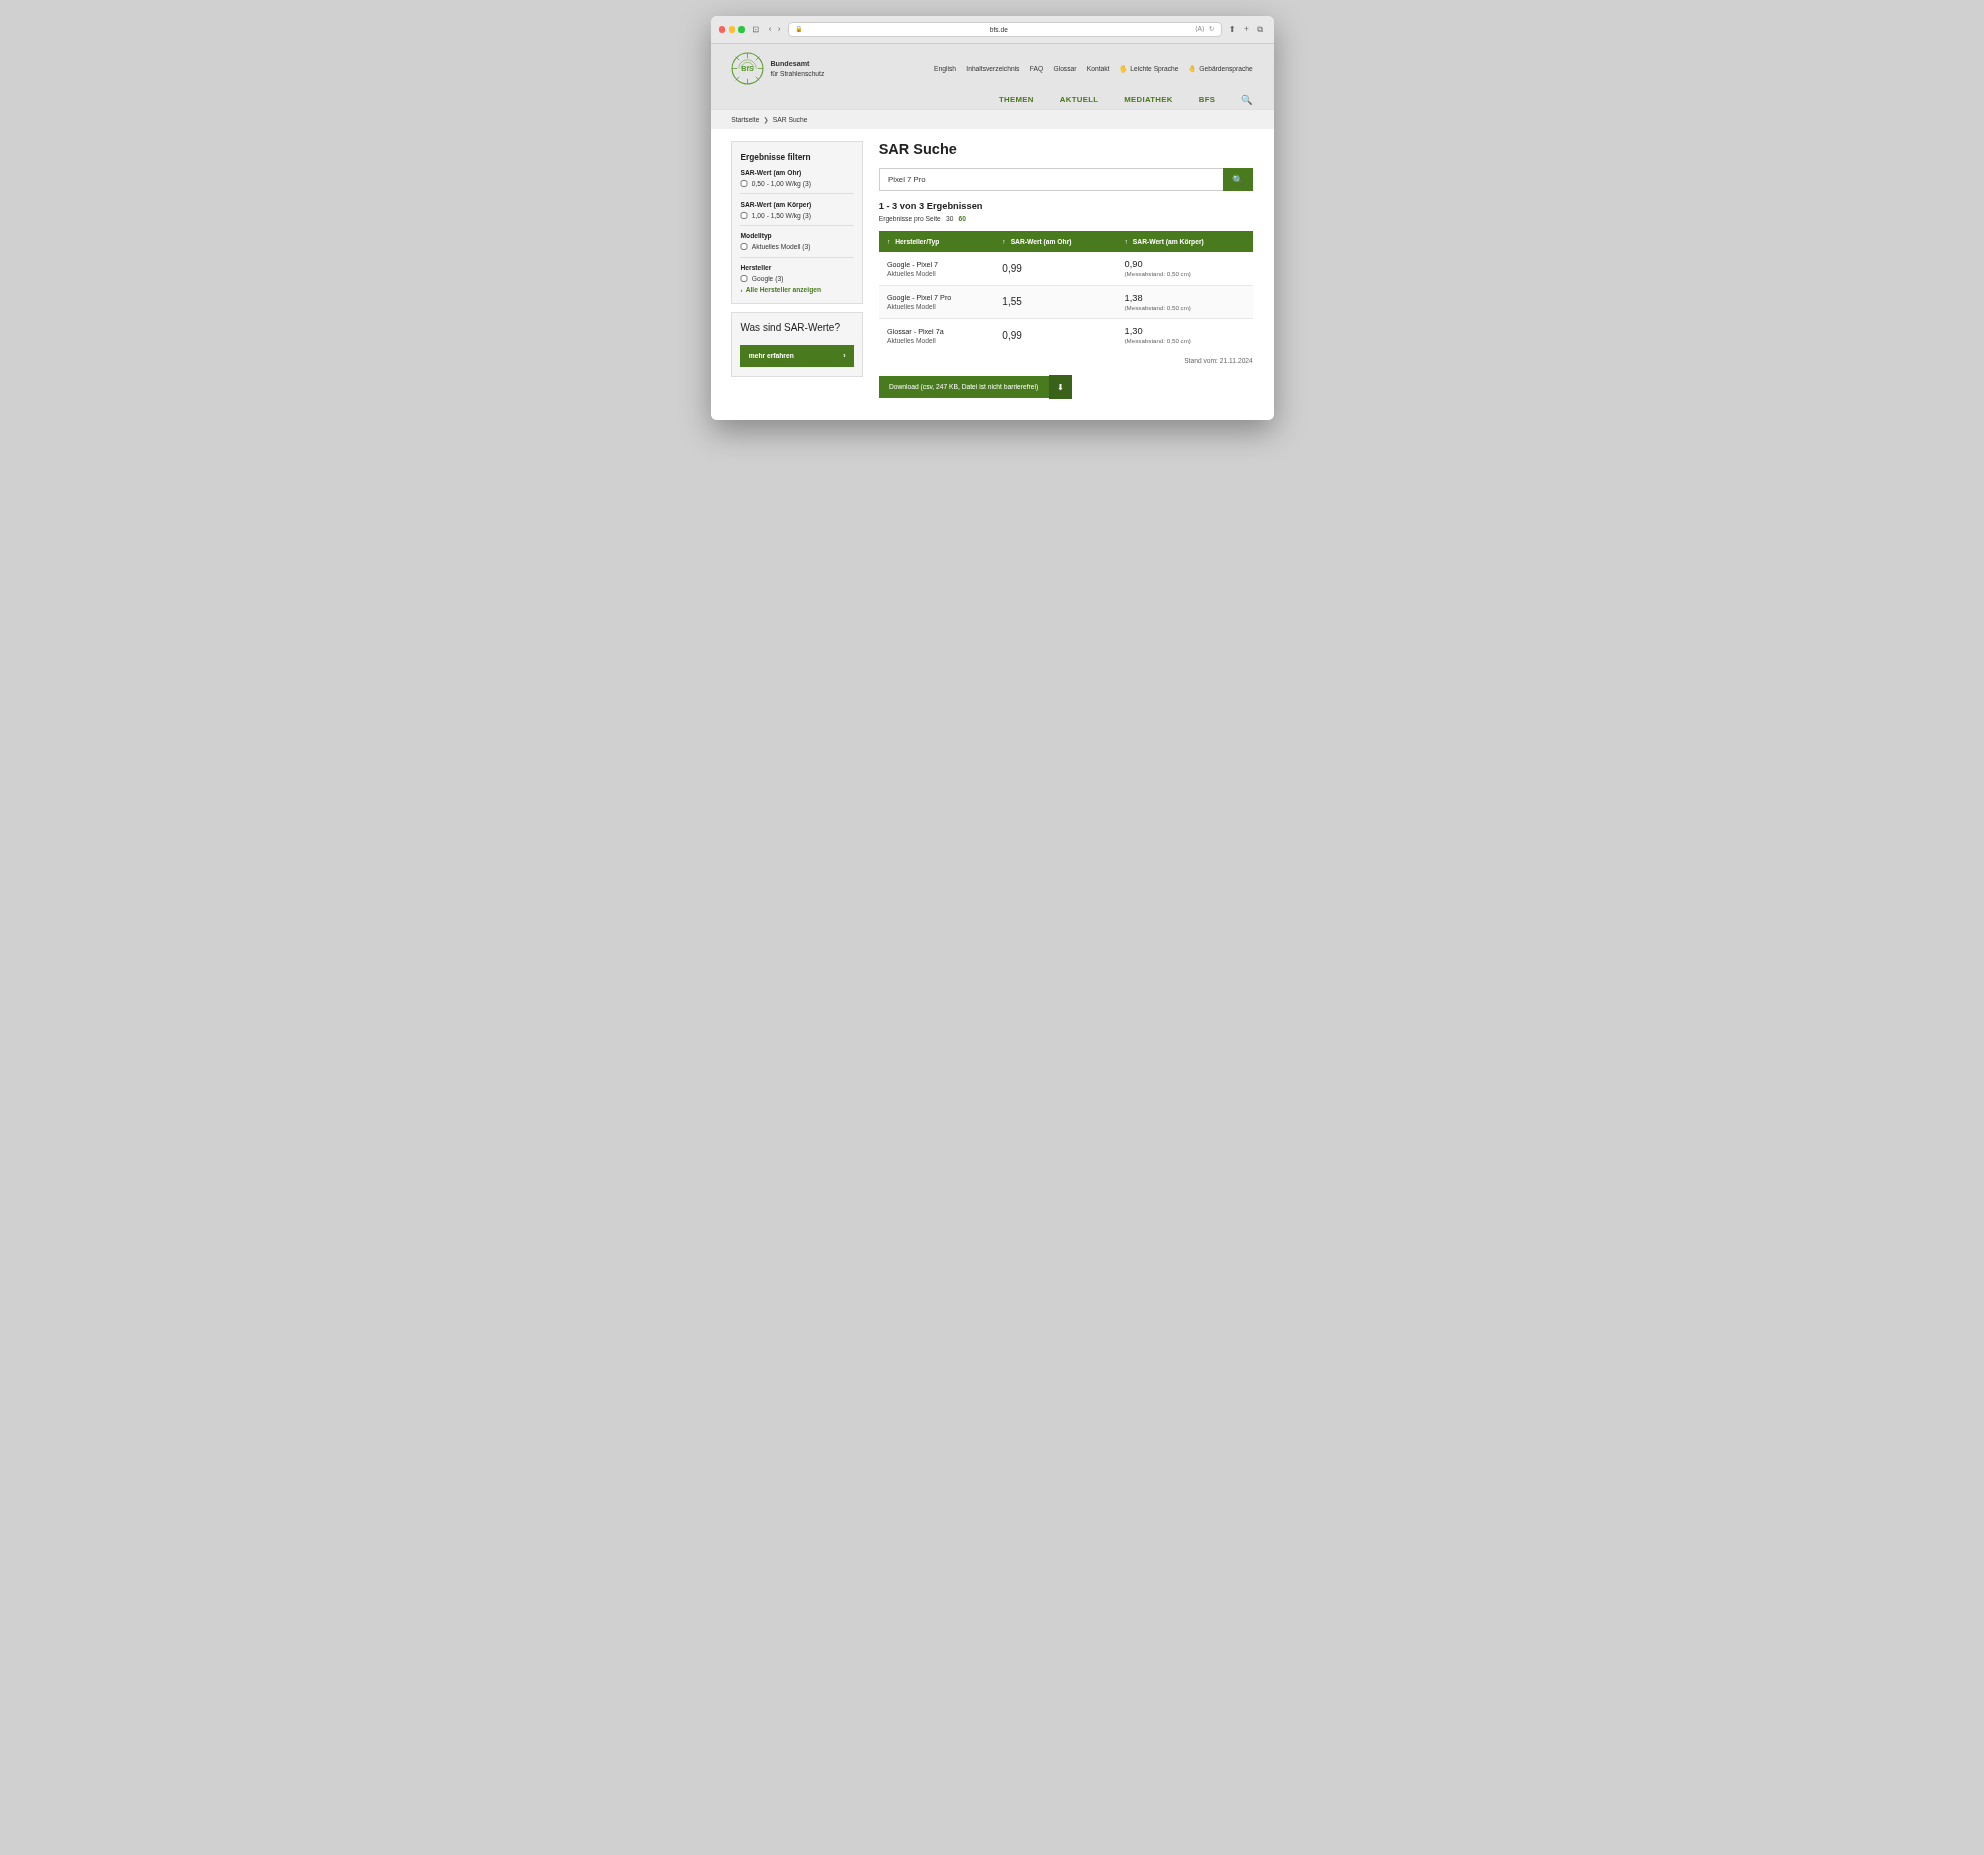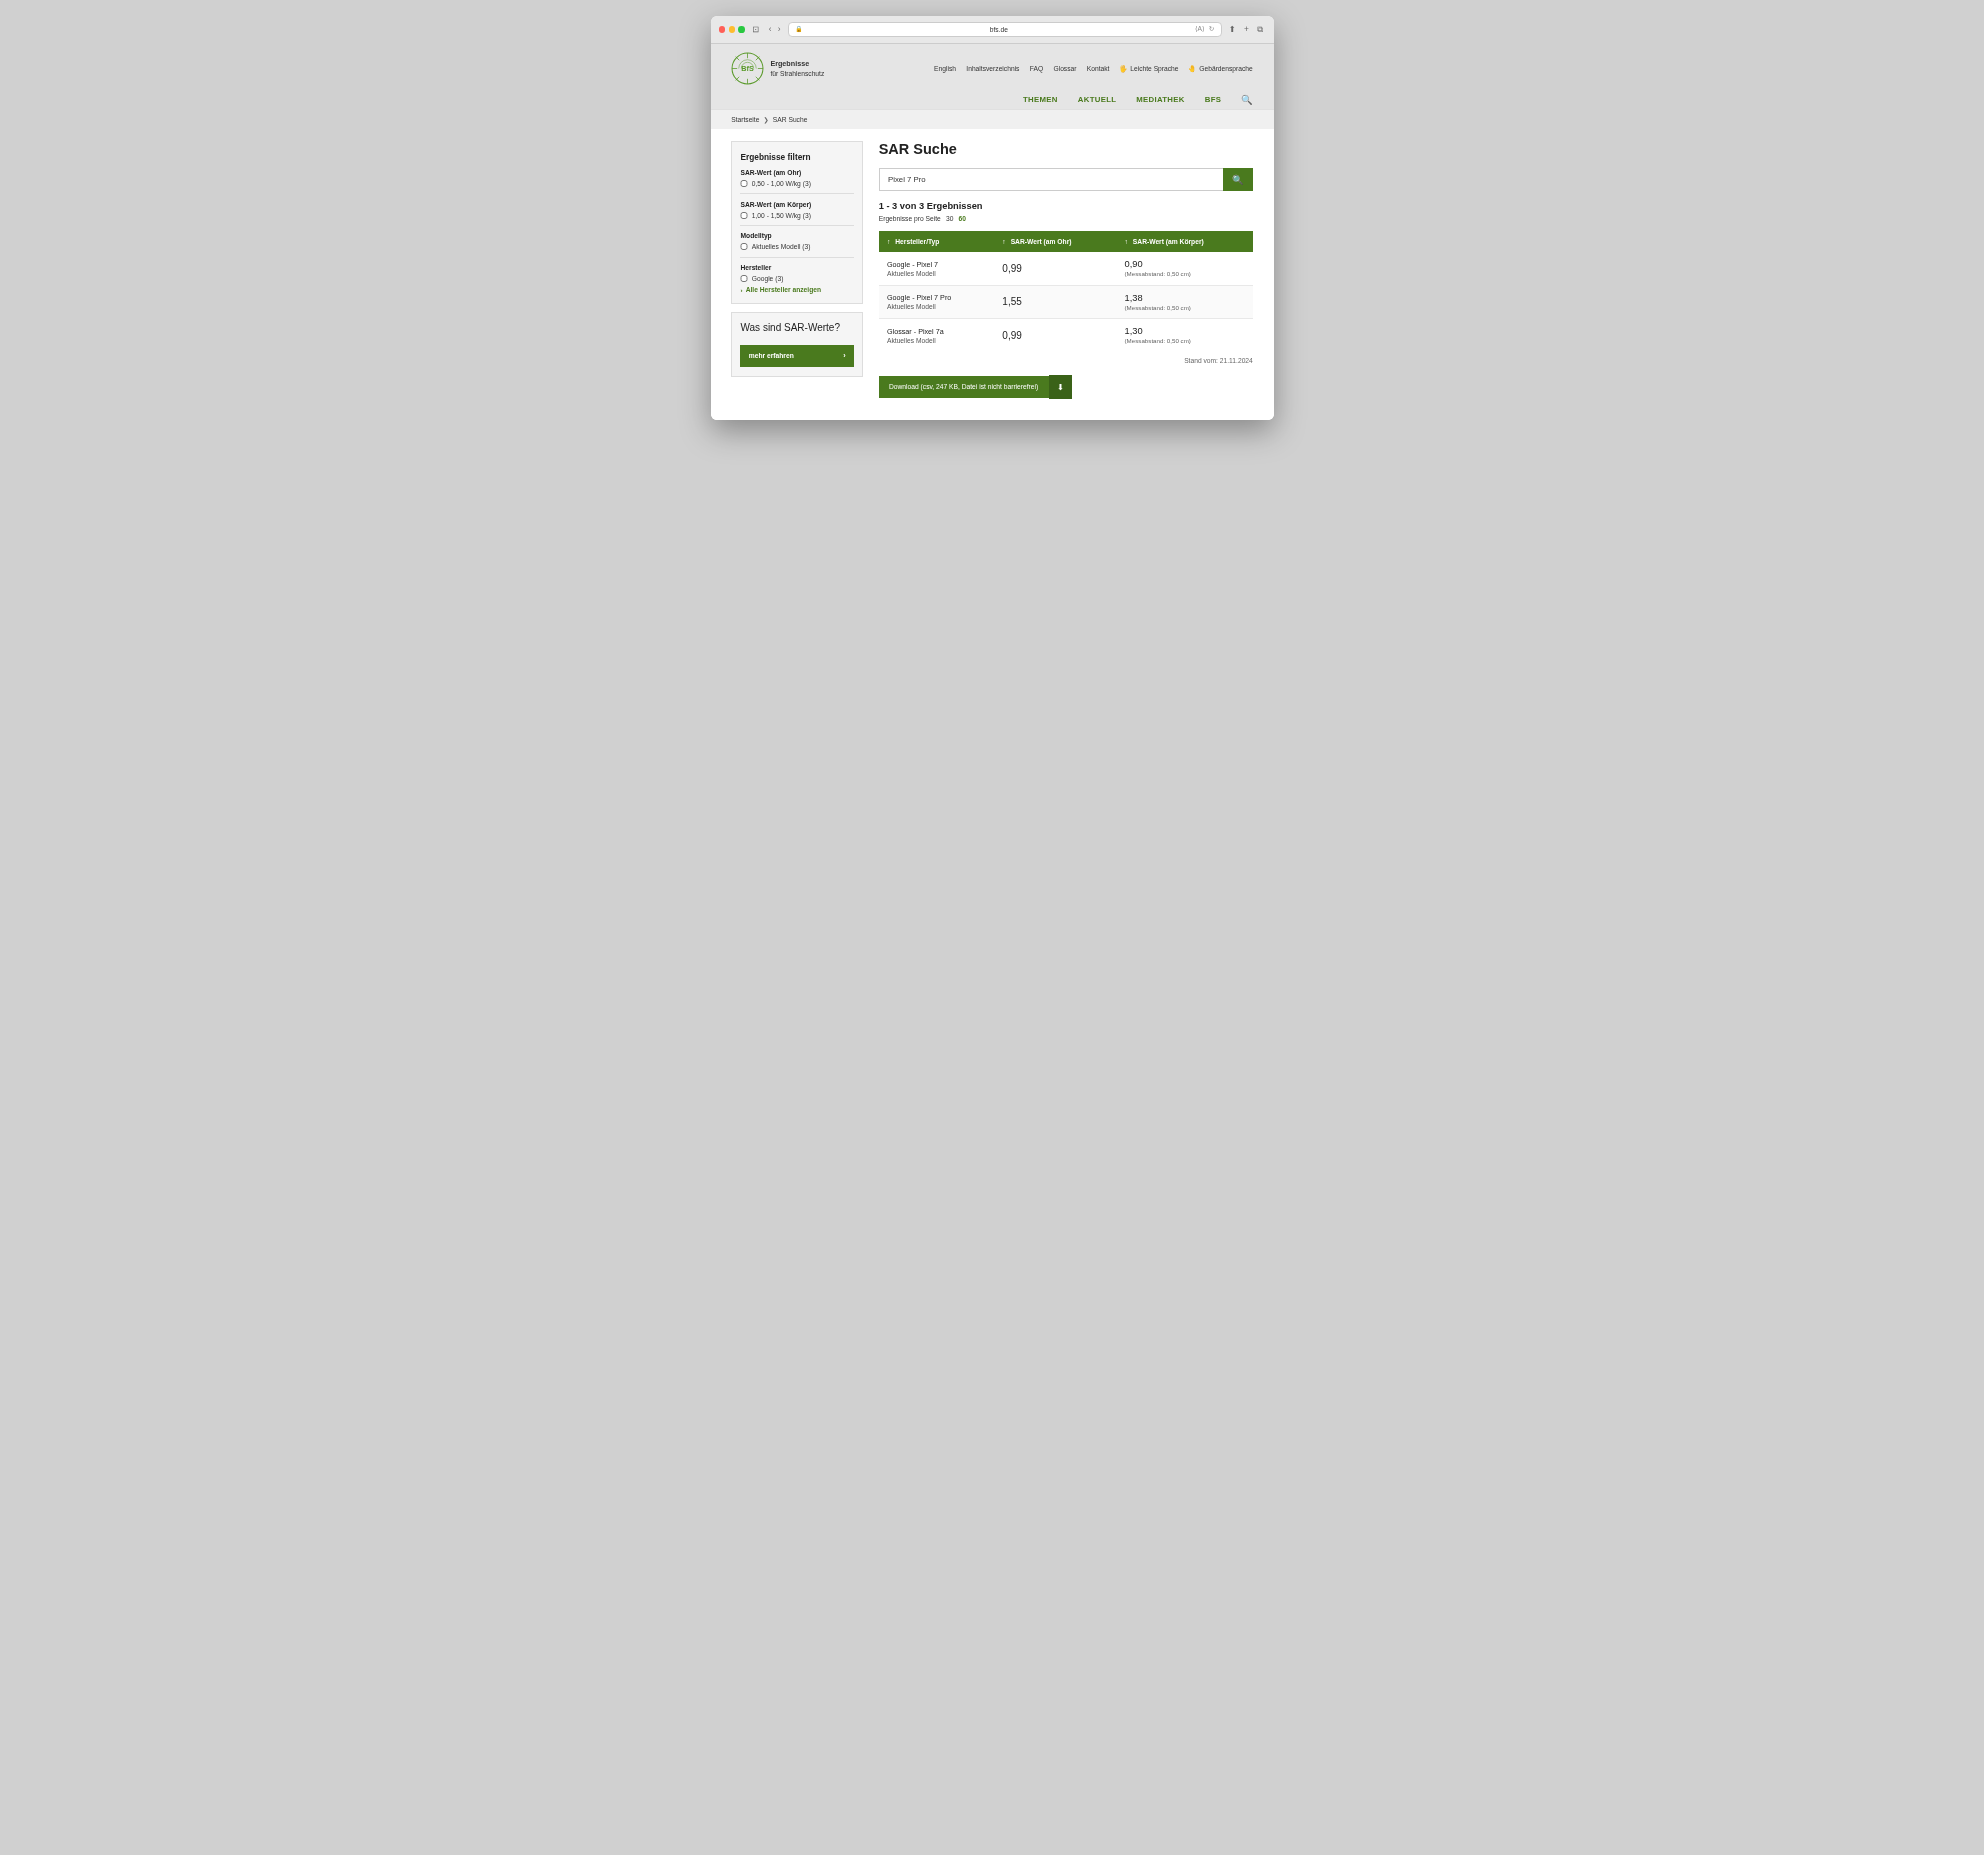--- a/index.html
+++ b/index.html
@@ -163,21 +163,21 @@
 
     .top-nav-lower {
       display: flex;
       align-items: center;
       gap: 20.7px;
       padding: 4.1px 0;
     }
 
     .main-nav-items {
       display: flex;
-      gap: 20px;
+      gap: 26px;
       margin-left: auto;
       align-items: center;
     }
 
     .main-nav-item {
       font-size: 7.8px;
       font-weight: 700;
       color: #4a7a1e;
       text-decoration: none;
       letter-spacing: 0.3px;
@@ -531,21 +531,21 @@
               <line x1="9" y1="55" x2="16" y2="48"></line>
               <line x1="55" y1="55" x2="48" y2="48"></line>
             </g>
 
             <text x="32" y="36" text-anchor="middle" font-family="Arial, sans-serif" font-size="14" font-weight="bold" fill="#5a9a2a">BfS</text>
 
             <path d="M 15 32 A 17 17 0 0 1 49 32" fill="none" stroke="#5a9a2a" stroke-width="1"></path>
             <path d="M 20 32 A 12 12 0 0 1 44 32" fill="none" stroke="#5a9a2a" stroke-width="1"></path>
           </svg>
           <div class="logo-text">
-            <strong>Ergebnisse</strong>
+            <strong>Bundesamt</strong>
             <span>für Strahlenschutz</span>
           </div>
         </div>
         <div class="top-links">
           <a>English</a>
           <a>Inhaltsverzeichnis</a>
           <a>FAQ</a>
           <a>Glossar</a>
           <a>Kontakt</a>
           <a class="icon-link">

